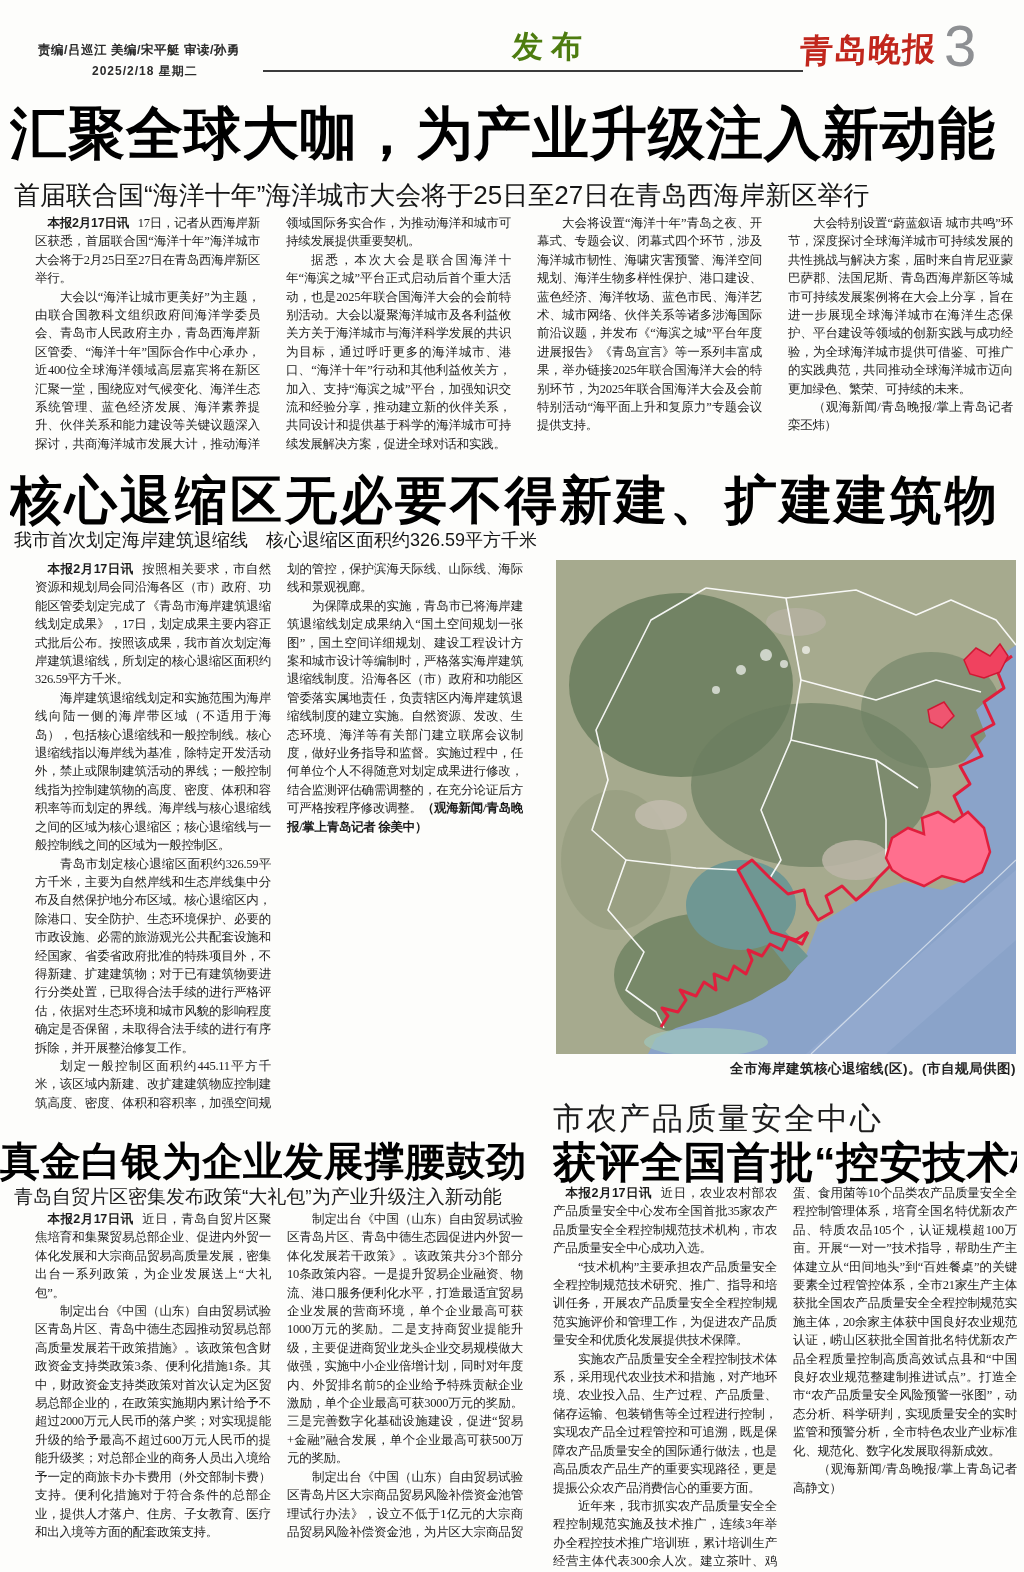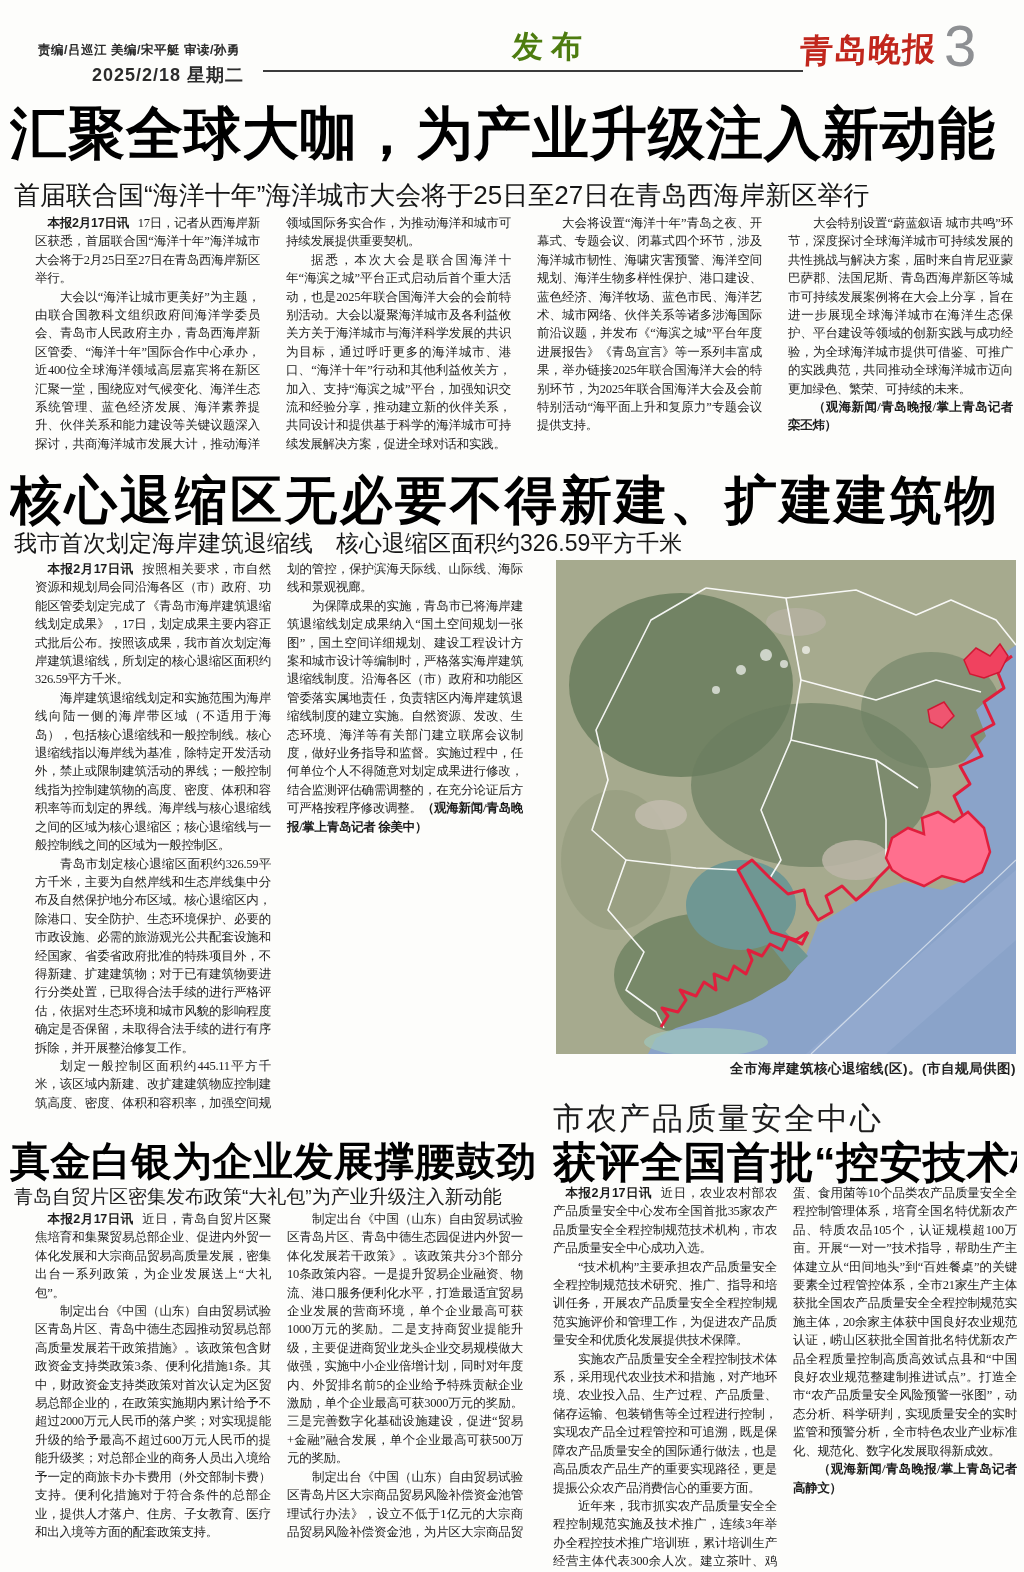--- a/index.html
+++ b/index.html
@@ -2,58 +2,58 @@
 <html><head>
 <meta charset="utf-8">
 <style>
   html,body{margin:0;padding:0;background:#e8e8e6;}
   .page{position:relative;width:1024px;height:1572px;margin:0 auto;background:#fdfdfb;overflow:hidden;
         font-family:"Liberation Serif",serif;color:#1f1f1f;}
   
   .m-editors{position:absolute;left:38px;top:42px;font-family:"Liberation Sans",sans-serif;
              font-size:12.5px;font-weight:700;color:#2b2b2b;letter-spacing:.5px;}
   .m-date{position:absolute;left:92px;top:63px;font-family:"Liberation Sans",sans-serif;
-          font-size:18px;font-weight:700;color:#2b2b2b;letter-spacing:1px;}
+          font-size:12px;font-weight:700;color:#2b2b2b;letter-spacing:1px;}
   .m-section{position:absolute;left:0;top:26px;width:1024px;text-align:center;
              font-family:"Liberation Sans",sans-serif;font-size:31px;font-weight:700;
              letter-spacing:8px;color:#4d7c0f;padding-left:39px;}
   .m-rule{position:absolute;left:263px;top:70px;width:540px;height:2px;background:#3c3c3c;}
   .m-logo{position:absolute;left:800px;top:28px;font-family:"Liberation Serif",serif;
           font-size:33px;font-weight:700;color:#c1261c;transform:skewX(-4deg) rotate(-1deg);
           letter-spacing:1px;}
   .m-pagenum{position:absolute;left:944px;top:12px;font-family:"Liberation Sans",sans-serif;
              font-size:58px;font-weight:400;color:#8e9093;}
   
   .h1{position:absolute;left:10px;top:96px;width:1006px;white-space:nowrap;overflow:hidden;
       font-family:"Liberation Sans",sans-serif;font-weight:900;font-size:57px;letter-spacing:1px;color:#000;}
   .sub1{position:absolute;left:14px;top:178px;width:1000px;font-family:"Liberation Sans",sans-serif;
         font-size:26px;font-weight:500;color:#161616;}
   .h2{position:absolute;left:10px;top:466px;width:1006px;white-space:nowrap;overflow:hidden;
       font-family:"Liberation Sans",sans-serif;font-weight:900;font-size:52px;letter-spacing:3px;color:#000;}
   .sub2{position:absolute;left:14px;top:528px;width:1000px;font-family:"Liberation Sans",sans-serif;
-        font-size:23px;font-weight:500;color:#161616;}
-  .h3{position:absolute;left:10px;top:1134px;width:530px;white-space:nowrap;overflow:hidden;
+        font-size:18px;font-weight:500;color:#161616;}
+  .h3{position:absolute;left:0;top:1134px;width:530px;white-space:nowrap;overflow:hidden;
       font-family:"Liberation Sans",sans-serif;font-weight:900;font-size:40px;letter-spacing:.5px;color:#000;}
   .sub3{position:absolute;left:14px;top:1184px;width:520px;font-family:"Liberation Sans",sans-serif;
         font-size:19px;font-weight:500;color:#202020;}
   .kicker4{position:absolute;left:553px;top:1098px;width:464px;font-family:"Liberation Sans",sans-serif;
            font-size:31px;font-weight:400;letter-spacing:2px;color:#1c1c1c;}
   .h4{position:absolute;left:553px;top:1134px;width:464px;white-space:nowrap;overflow:hidden;
       font-family:"Liberation Sans",sans-serif;font-weight:900;font-size:43px;letter-spacing:.5px;color:#000;}
   
   .article-body{position:absolute;column-fill:auto;overflow:hidden;text-align:justify;
                 font-size:12.5px;line-height:18.4px;letter-spacing:-0.3px;color:#1c1c1c;}
   .body-ocean{left:35px;top:214px;width:978px;height:246px;column-count:4;column-gap:26px;}
   .body-setback{left:35px;top:560px;width:488px;height:574px;column-count:2;column-gap:16px;}
   .body-trade{left:35px;top:1210px;width:488px;height:362px;column-count:2;column-gap:16px;}
   .body-agri{left:553px;top:1184px;width:464px;height:388px;column-count:2;column-gap:16px;}
   .article-body p{margin:0;text-indent:2em;}
   .article-body p.p-lead{text-indent:1em;}
   .dateline{font-family:"Liberation Sans",sans-serif;font-weight:700;margin-right:.7em;}
-  .byline{font-weight:700;text-indent:1em;}
+  .byline{font-weight:400;text-indent:1em;}
   .byline-inline{font-weight:700;}
   
   .figure{position:absolute;left:556px;top:560px;width:460px;}
   .figure svg{display:block;width:460px;height:494px;}
   .figure .caption{margin-top:6px;text-align:right;font-family:"Liberation Sans",sans-serif;
                    font-size:13.5px;font-weight:700;color:#222;letter-spacing:.5px;}
 </style>
 </head>
 <body>
 

